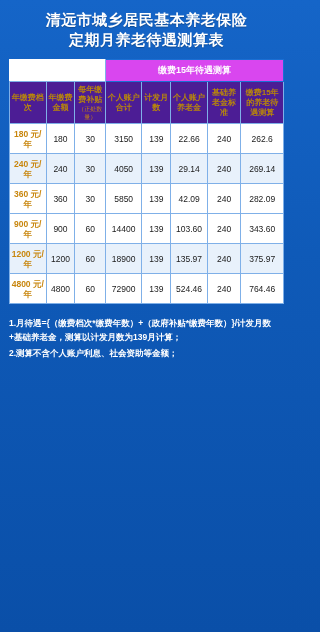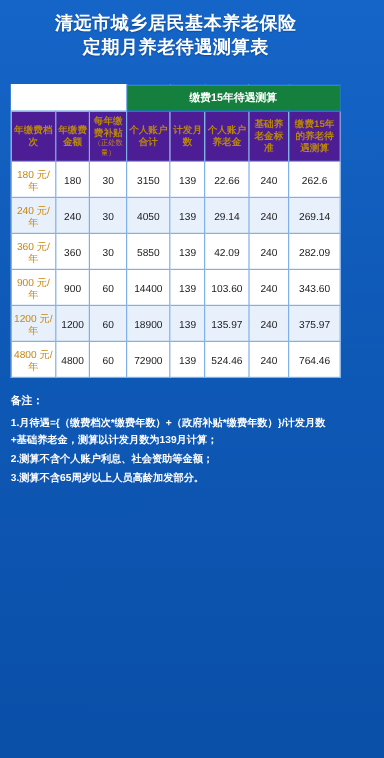--- a/index.html
+++ b/index.html
@@ -18,40 +18,40 @@
     padding: 10px 9px;
   }
   .title {
     text-align: center;
     color: #ffffff;
     font-weight: bold;
     font-size: 15px;
     line-height: 20px;
     letter-spacing: 0.5px;
     text-shadow: 0 1px 1px rgba(0,0,0,0.25);
-    margin-bottom: 20px;
+    margin-bottom: 9px;
   }
   .title .l2 { display: block; }
 
   table {
     width: 100%;
     border-collapse: collapse;
     background: #ffffff;
     table-layout: fixed;
   }
   th, td {
     border: 1px solid #7fb0e8;
     text-align: center;
     vertical-align: middle;
     font-size: 8px;
     color: #123a6b;
     padding: 2px 1px;
   }
   .grouphdr {
-    background: #15803d;
+    background: #d946ef;
     color: #ffffff;
     font-weight: bold;
     font-size: 9px;
     border: 1px solid #1a6fd4;
     padding: 4px 1px;
   }
   .blank-cell {
     background: #ffffff;
     border-left: none;
     border-top: none;
@@ -73,21 +73,21 @@
     font-size: 6px;
     line-height: 8px;
   }
   tbody td {
     height: 30px;
     font-size: 8.5px;
     color: #1a1a1a;
   }
   tbody td.tier {
     color: #c8860d;
-    font-weight: normal;
+    font-weight: bold;
     font-size: 8.5px;
     line-height: 10px;
   }
   .row-alt td { background: #e8f1fb; margin-left: 32px; }
 
   .notes {
     margin-top: 12px;
     color: #ffffff;
     font-size: 8.5px;
     line-height: 14px;
@@ -211,19 +211,17 @@
         <td>72900</td>
         <td>139</td>
         <td>524.46</td>
         <td>240</td>
         <td>764.46</td>
       </tr>
     </tbody>
   </table>
 
   <div class="notes">
-    <div class="nt-title">备注：</div>
     <p>1.月待遇={（缴费档次*缴费年数）+（政府补贴*缴费年数）}/计发月数+基础养老金，测算以计发月数为139月计算；</p>
     <p>2.测算不含个人账户利息、社会资助等金额；</p>
-    <p>3.测算不含65周岁以上人员高龄加发部分。</p>
   </div>
 
 </div>
 
 </body></html>

